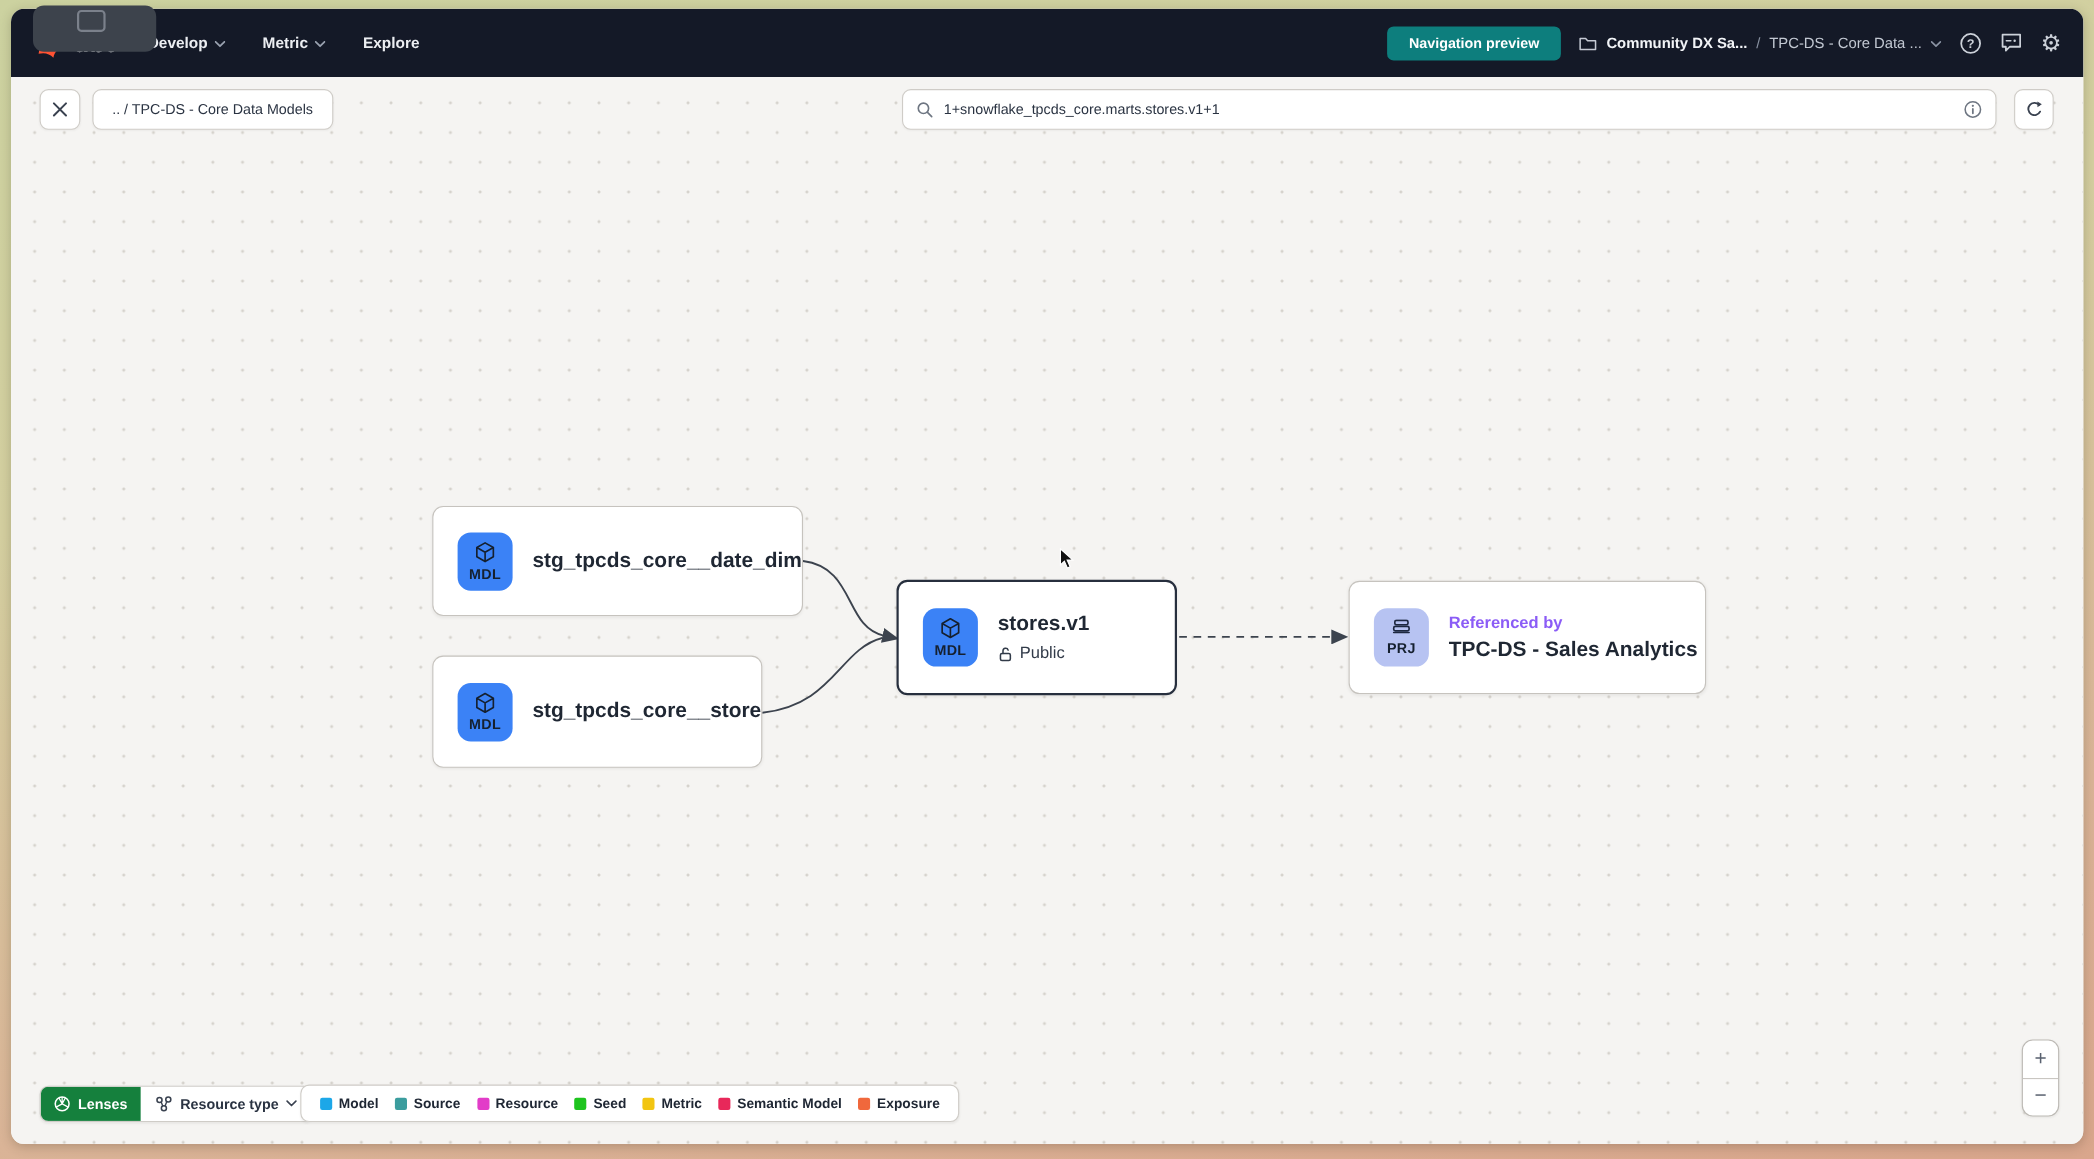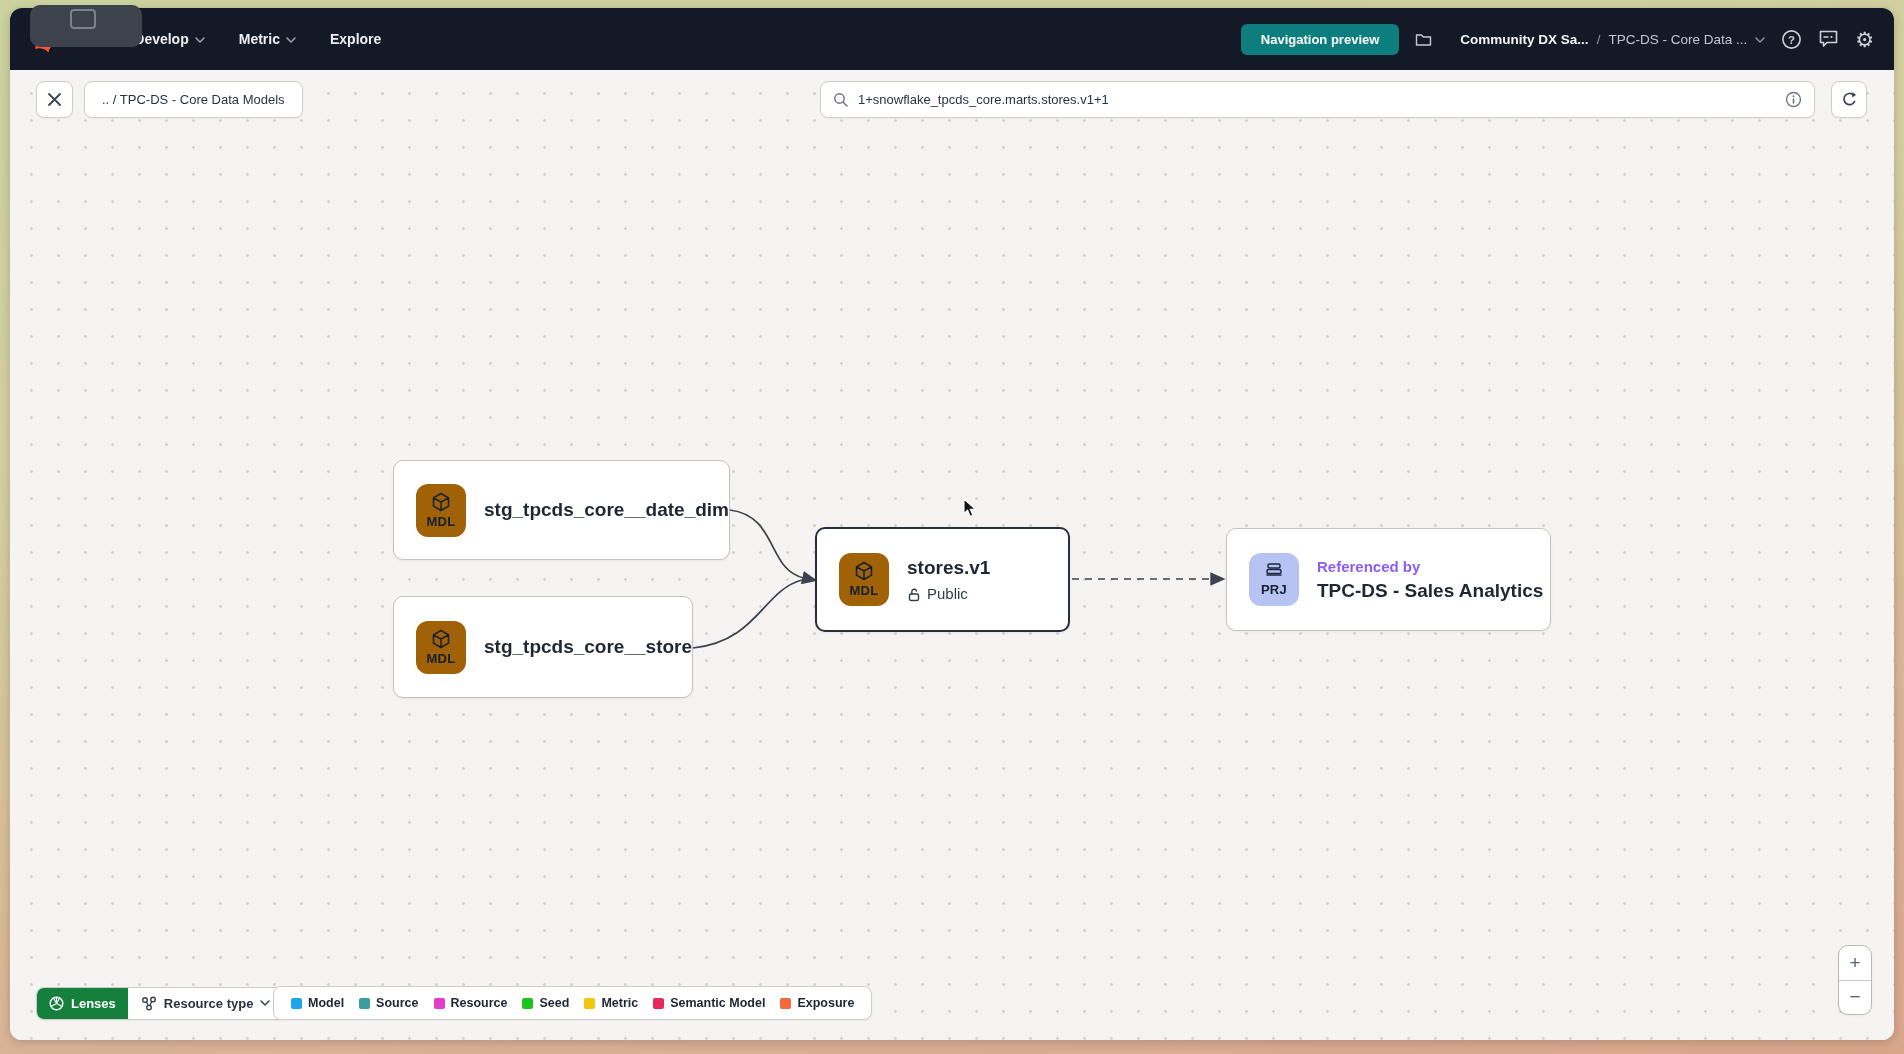--- a/index.html
+++ b/index.html
@@ -25,21 +25,21 @@
   }
   .logo { display: flex; align-items: center; gap: 7px; margin-right: 30px; }
   .logo-text { font-size: 23px; font-weight: 700; color: #fff; letter-spacing: .5px; }
   .nav-item { display: flex; align-items: center; gap: 6px; font-size: 14px; font-weight: 700;
     color: #eceef2; margin-right: 34px; cursor: pointer; }
   .nav-item .chev { color: #99a1af; margin-top: 2px; }
   .nav-right { margin-left: auto; display: flex; align-items: center; gap: 16px; }
   .preview-btn { background: #0d7e7d; color: #fff; font-size: 13px; font-weight: 700;
     padding: 8px 20px; border-radius: 6px; cursor: pointer; white-space: nowrap; }
   .top-crumb { display: flex; align-items: center; gap: 8px; font-size: 13.5px; white-space: nowrap; }
-  .top-crumb .proj { font-weight: 700; color: #f2f4f7; margin-left: 20px; }
+  .top-crumb .proj { font-weight: 700; color: #f2f4f7; }
   .top-crumb .sep { color: #8a93a3; }
   .top-crumb .sect { color: #c2c8d2; }
   .top-crumb .chev { color: #8a93a3; margin-top: 2px; }
   .nav-icon { color: #ccd1d9; display: flex; align-items: center; cursor: pointer; }
 
   
   .canvas {
     position: absolute; top: 62px; left: 0; right: 0; bottom: 0;
     background-color: #f5f4f2;
     background-image: radial-gradient(circle, #d5d2cc 1.3px, transparent 1.5px);
@@ -62,21 +62,21 @@
     display: flex; align-items: center; justify-content: center; color: #3a4250; cursor: pointer; }
 
   
   .node { position: absolute; background: #fff; border: 1px solid #c6c3be; border-radius: 10px;
     display: flex; align-items: center; gap: 18px; padding: 0 22px;
     box-shadow: 0 1px 3px rgba(0,0,0,.06); cursor: pointer; }
   .node.selected { border: 2px solid #272f3e; }
   .badge { width: 50px; height: 53px; border-radius: 12px; flex: none;
     display: flex; flex-direction: column; align-items: center; justify-content: center; gap: 2px; }
   .badge .btxt { font-size: 13px; font-weight: 700; color: #15202f; letter-spacing: .3px; }
-  .badge.mdl { background: #a16207; }
+  .badge.mdl { background: #3b82f6; }
   .badge.prj { background: #b7c3f2; }
   .node-label { font-size: 19px; font-weight: 600; color: #1f2733; white-space: nowrap; }
   .node-sub { display: flex; align-items: flex-end; gap: 6px; margin-top: 6px;
     font-size: 15px; color: #323b49; }
   .ref-small { font-size: 15px; font-weight: 700; color: #8b5cf6; margin-bottom: 5px; }
 
   .edges { position: absolute; inset: 0; pointer-events: none; }
 
   
   .lenses-group { position: absolute; left: 26px; bottom: 20px; height: 33px; display: flex;

